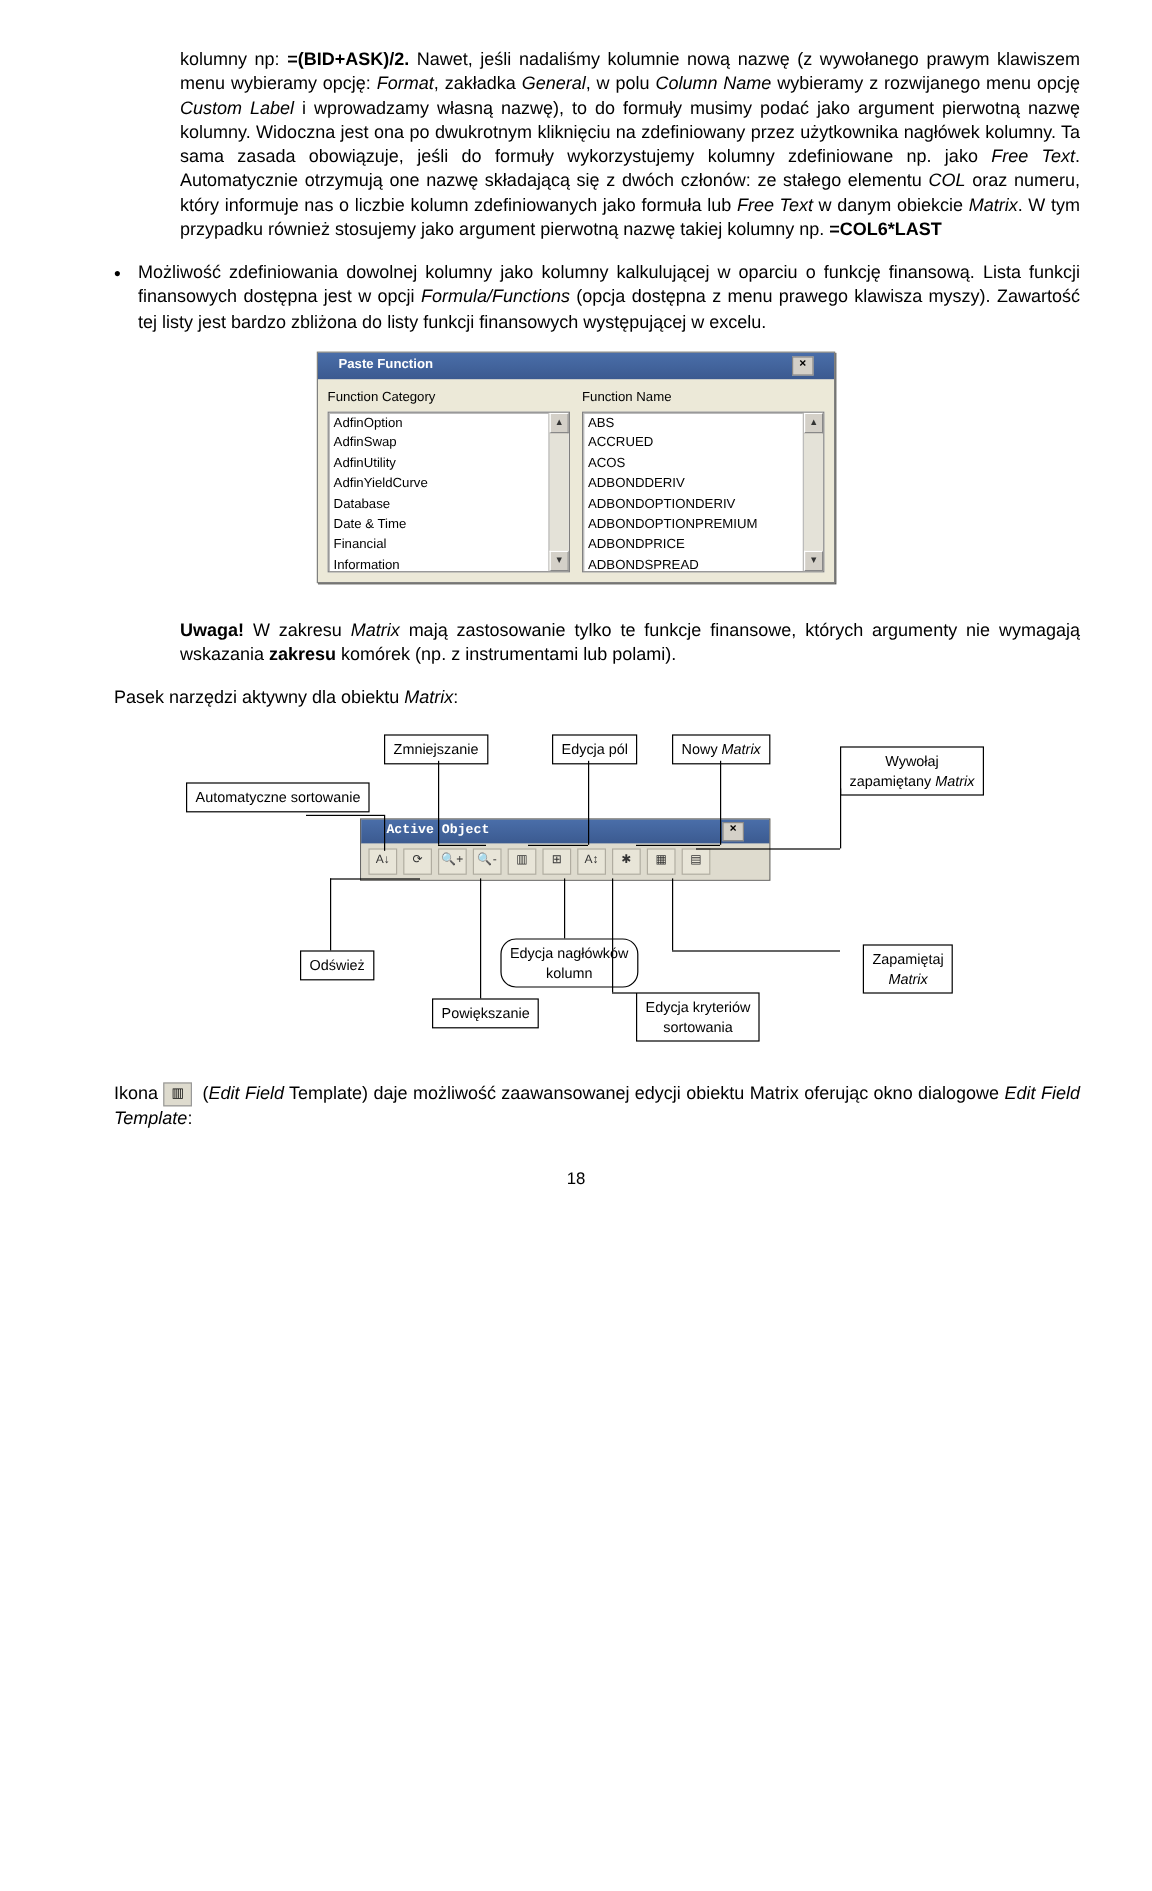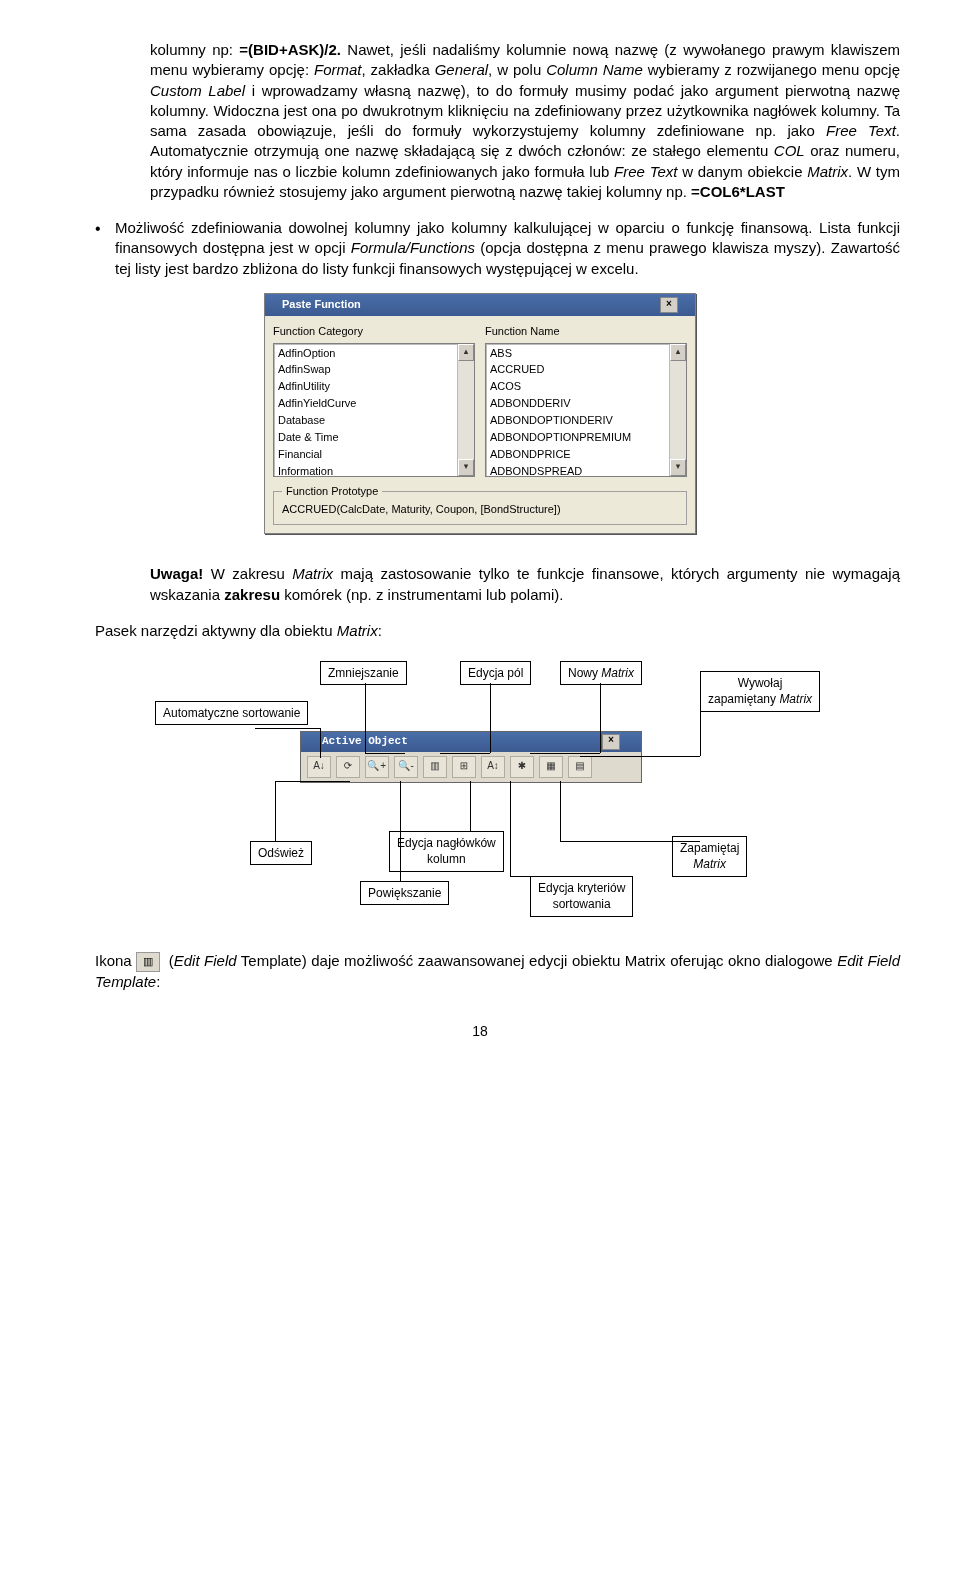--- a/index.html
+++ b/index.html
@@ -200,24 +200,20 @@
           <div class="item">ADBONDSPREAD</div>
 
           <div class="scrollbar">
             <div class="scroll-btn">▴</div>
             <div class="scroll-track"></div>
             <div class="scroll-btn">▾</div>
           </div>
         </div>
       </div>
     </div>
-    <div class="fieldset">
-      <div class="fieldset-legend">Function Prototype</div>
-      <div>ACCRUED(CalcDate, Maturity, Coupon, [BondStructure])</div>
-    </div>
   </div>
 </div>
 
 <div class="para-block">
   <p>
     <span class="bold">Uwaga!</span><span> W zakresu </span><span class="italic">Matrix</span><span> mają zastosowanie tylko te funkcje finansowe, których argumenty nie wymagają wskazania </span><span class="bold">zakresu</span><span> komórek (np. z instrumentami lub polami).</span>
   </p>
 </div>
 
 <p style="margin-left:35px;">
@@ -252,30 +248,30 @@
       <div class="tbtn">▥</div>
       <div class="tbtn">⊞</div>
       <div class="tbtn">A↕</div>
       <div class="tbtn">✱</div>
       <div class="tbtn">▦</div>
       <div class="tbtn">▤</div>
     </div>
   </div>
 
   <div class="callout" style="left:190px; top:180px;">Odśwież</div>
-  <div class="callout" style="left:329px; top:170px;">
+  <div class="callout" style="left:357px; top:170px;border-radius:13px;">
     <span>Edycja nagłówków</span><br>
     <span>kolumn</span>
   </div>
   <div class="callout" style="left:300px; top:220px;">Powiększanie</div>
   <div class="callout" style="left:470px; top:215px;">
     <span>Edycja kryteriów</span><br>
     <span>sortowania</span>
   </div>
-  <div class="callout" style="left:612px; top:175px;">
+  <div class="callout" style="left:659px; top:175px;">
     <span>Zapamiętaj</span><br>
     <span class="italic">Matrix</span>
   </div>
 
   <div class="line" style="left:195px; top:67px; width:65px; height:1px;"></div>
   <div class="line" style="left:260px; top:67px; width:1px; height:30px;"></div>
 
   <div class="line" style="left:305px; top:22px; width:1px; height:70px;"></div>
   <div class="line" style="left:305px; top:92px; width:40px; height:1px;"></div>
 

